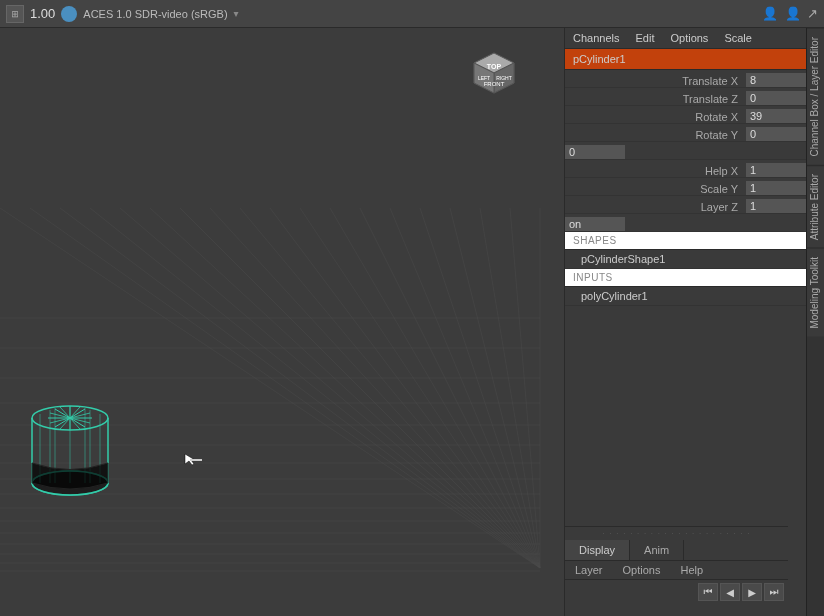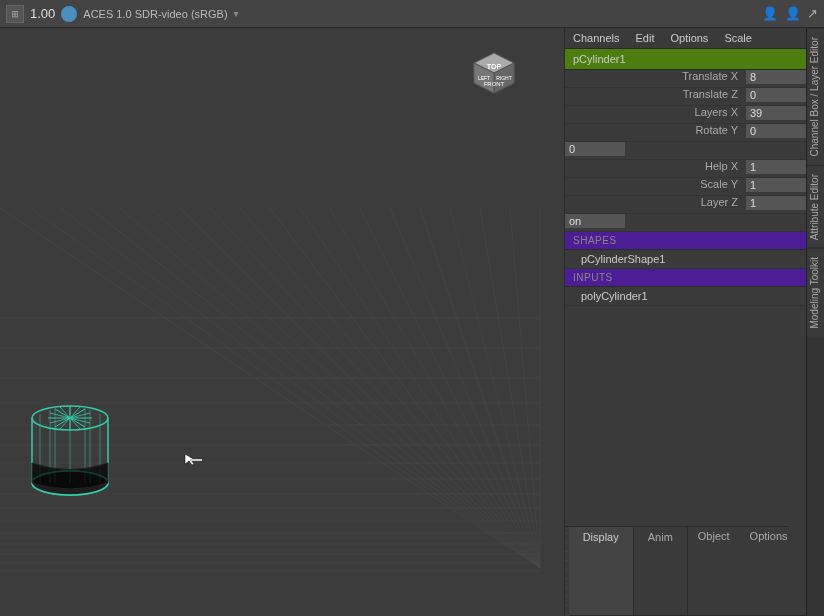--- a/index.html
+++ b/index.html
@@ -136,33 +136,33 @@
       font-size: 11px;
       color: #cccccc;
       cursor: pointer;
     }
 
     
     .object-name {
       padding: 4px 8px;
       font-size: 11px;
       color: #cccccc;
-      background: #4d7c0f;
+      background: #c2410c;
       border-bottom: 1px solid #2a2a2a;
     }
 
     
     .channel-table {
       flex: 0 0 auto;
       width: 100%;
     }
     .channel-row {
       display: flex;
       height: 18px;
-      align-items: flex-start;
+      align-items: flex-end;
       border-bottom: 1px solid #333;
     }
     .channel-name {
       flex: 1;
       text-align: right;
       padding-right: 8px;
       color: #aaaaaa;
       font-size: 11px;
     }
     .channel-value {
@@ -172,21 +172,21 @@
       font-size: 11px;
       color: #dddddd;
       text-align: left;
     }
 
     
     .section-header {
       padding: 3px 8px;
       font-size: 10px;
       color: #888888;
-      background: #4c1d95;
+      background: #ffffff;
       border-bottom: 1px solid #2a2a2a;
       text-transform: uppercase;
       letter-spacing: 0.5px;
     }
 
     
     .section-item {
       padding: 3px 8px 3px 16px;
       font-size: 11px;
       color: #cccccc;
@@ -199,21 +199,21 @@
       flex: 1;
       background: #3a3a3a;
     }
 
     
     .bottom-panel {
       height: 90px;
       background: #3a3a3a;
       border-top: 1px solid #2a2a2a;
       display: flex;
-      flex-direction: row;
+      flex-direction: column;
       margin-right: 18px;
     }
 
     
     .sep-dots {
       text-align: center;
       color: #555;
       font-size: 8px;
       padding: 2px 0;
       letter-spacing: 1px;
@@ -419,21 +419,21 @@
       <div class="channel-table">
         <div class="channel-row">
           <span class="channel-name">Translate X</span>
           <span class="channel-value">8</span>
         </div>
         <div class="channel-row">
           <span class="channel-name">Translate Z</span>
           <span class="channel-value">0</span>
         </div>
         <div class="channel-row">
-          <span class="channel-name">Layers X</span>
+          <span class="channel-name">Rotate X</span>
           <span class="channel-value">39</span>
         </div>
         <div class="channel-row">
           <span class="channel-name">Rotate Y</span>
           <span class="channel-value">0</span>
         </div>
         <div class="channel-row">
           <span class="channel-value">0</span>
         </div>
         <div class="channel-row">
@@ -466,21 +466,21 @@
         <div class="sep-dots">
           · · · · · · · · · · · · · · · · · · · · · ·
         </div>
 
         <div class="bottom-tabs">
           <div class="bottom-tab active">Display</div>
           <div class="bottom-tab">Anim</div>
         </div>
 
         <div class="bottom-menu">
-          <div class="bottom-menu-item">Object</div>
+          <div class="bottom-menu-item">Layer</div>
           <div class="bottom-menu-item">Options</div>
           <div class="bottom-menu-item">Help</div>
         </div>
 
         <div class="bottom-toolbar">
           <div class="toolbar-icon-btn">⏮</div>
           <div class="toolbar-icon-btn">◀</div>
           <div class="toolbar-icon-btn">▶</div>
           <div class="toolbar-icon-btn">⏭</div>
         </div>

